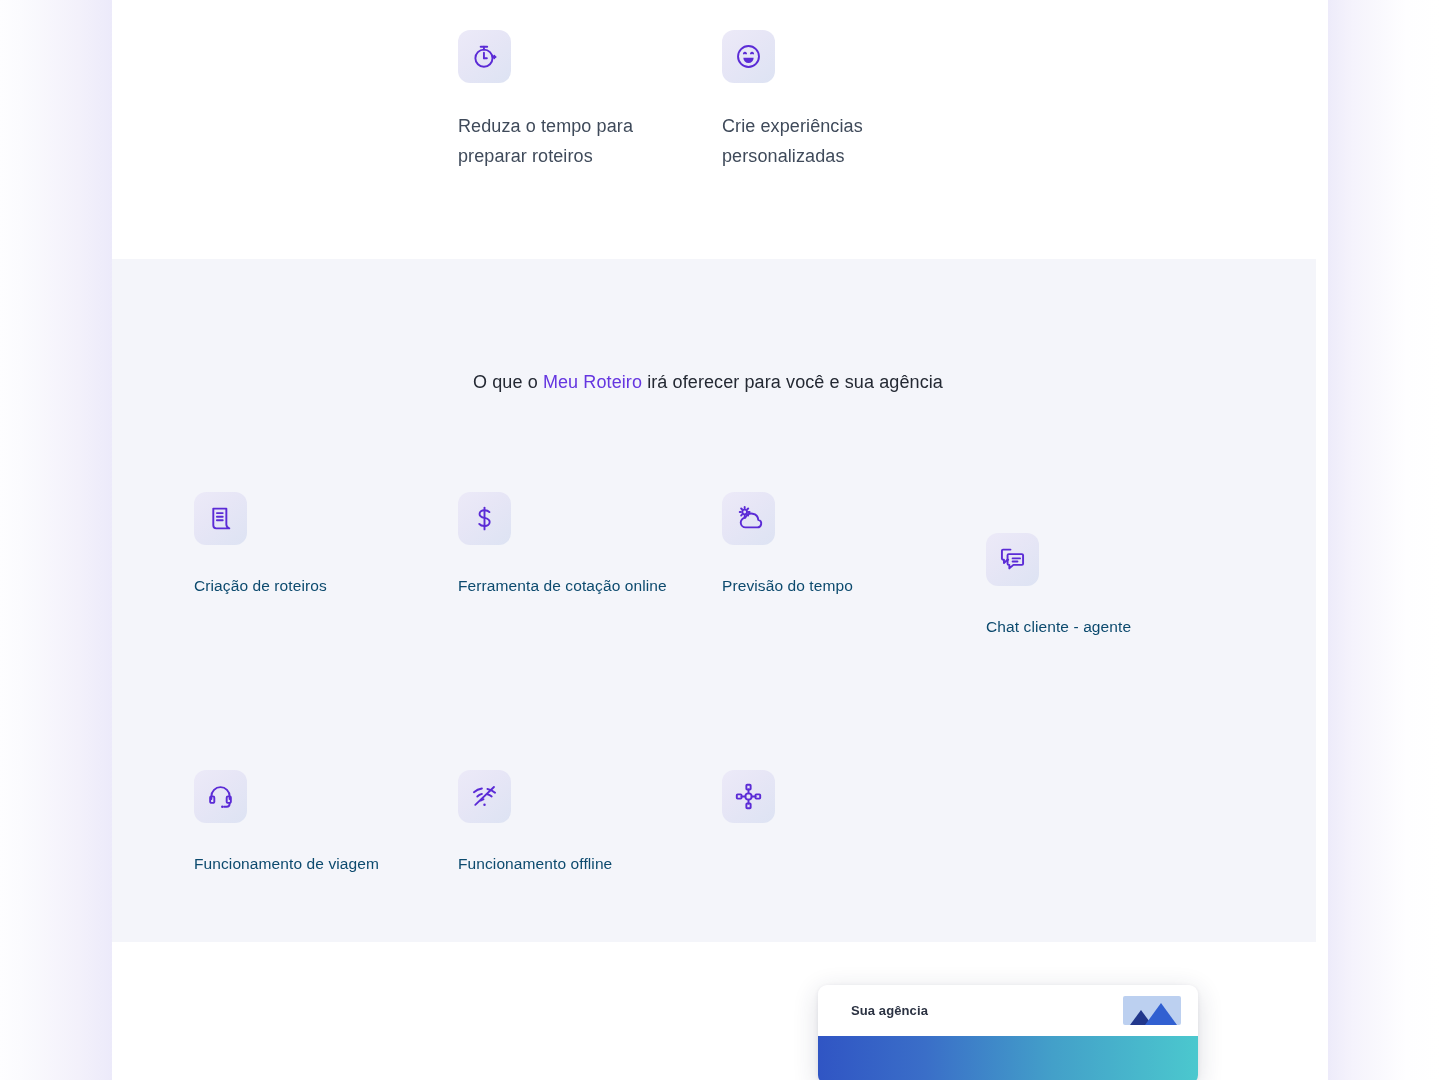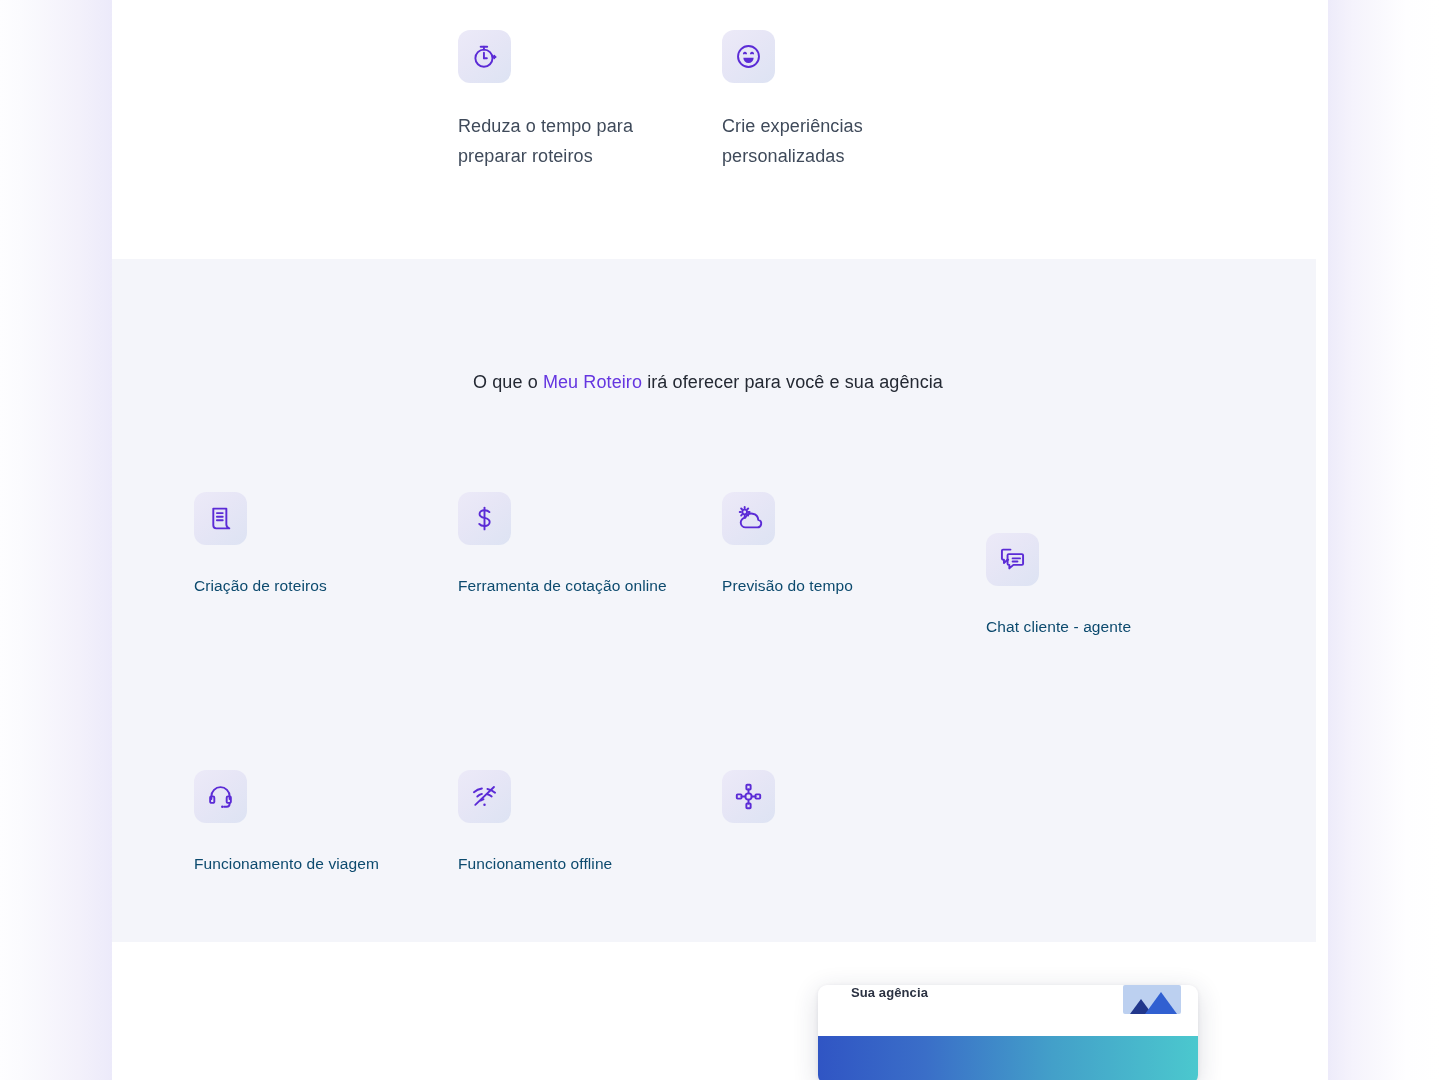--- a/index.html
+++ b/index.html
@@ -152,20 +152,21 @@
     width: 380px;
     border-radius: 9px;
     background: #ffffff;
     box-shadow: 0 6px 26px rgba(38, 44, 74, .16), 0 1px 4px rgba(38,44,74,.08);
     overflow: hidden;
   }
 
   .preview-head {
     height: 51px;
     display: flex;
+    align-items: center;
     justify-content: space-between;
     padding: 0 17px 0 33px;
   }
 
   .preview-title {
     font-size: 13px;
     font-weight: 700;
     color: #2b3242;
     letter-spacing: .1px;
   }

